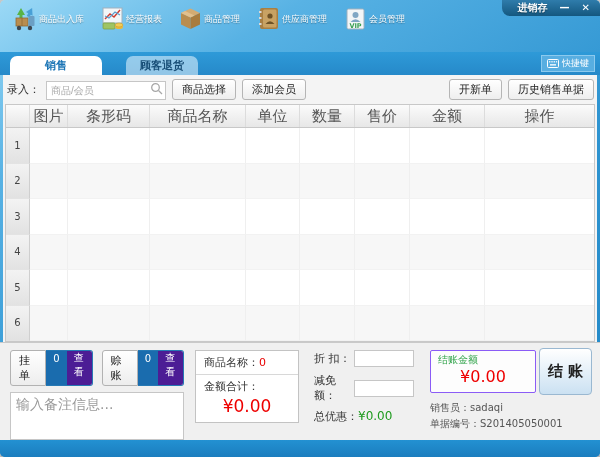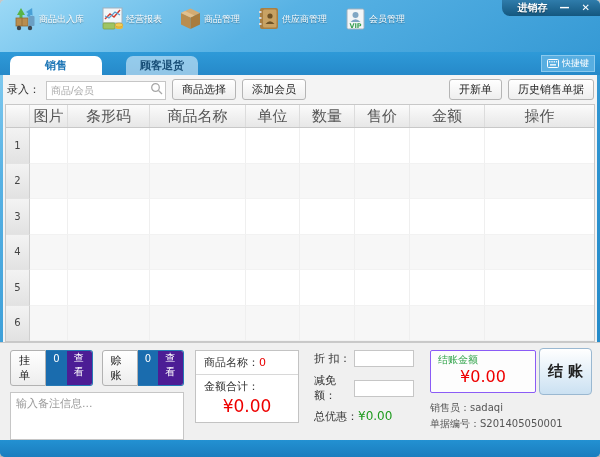--- a/index.html
+++ b/index.html
@@ -52,21 +52,21 @@
   .bcell:last-child{border-right:none;}
   
   .footer{background:#f0f0f0;border-top:1px solid #c9c9c9;padding:7px 8px 0 10px;display:flex;height:98px;}
   .fcol1{width:182px;}
   .fbtn-row{display:flex;gap:9px;margin-bottom:6px;}
   .pill{display:flex;}
   .pill .pwhite{background:linear-gradient(#ffffff,#ededed);border:1px solid #b2b2b2;border-radius:3px 0 0 3px;font-size:11px;padding:2px 8px;color:#222;cursor:pointer;}
   .pbadge{display:flex;border:1px solid #2679b4;border-left:none;border-radius:0 3px 3px 0;overflow:hidden;cursor:pointer;}
   .pbadge .pcount{background:#1a6cae;color:#fff;font-size:10px;padding:2px 7px;}
   .pbadge .pview{background:#4c1d95;color:#fff;font-size:10px;padding:0 7px;}
-  .note{width:174px;height:48px;border:1px solid #c6c6c6;background:#fff;font-size:11px;color:#333;padding:3px 5px;resize:none;font-family:inherit;}
+  .note{width:174px;height:48px;border:1px solid #c6c6c6;background:#fff;font-size:14px;color:#333;padding:3px 5px;resize:none;font-family:inherit;}
   .note::placeholder{color:#999;}
   .totbox{margin-left:11px;width:118px;height:73px;border:1px solid #c3c3c3;background:#fff;}
   .tot-top{border-bottom:1px solid #d8d8d8;padding:4px 8px;font-size:11px;color:#333;}
   .tot-top .red{color:#e80000;}
   .tot-bottom{padding:4px 8px 0;font-size:11px;color:#333;}
   .big-red{color:#ee0000;font-size:17px;text-align:center;margin-top:2px;}
   .fcol3{margin-left:15px;width:102px;font-size:11px;color:#333;}
   .frow{display:flex;align-items:center;margin-bottom:6px;}
   .frow label{width:40px;}
   .frow input{width:60px;height:17px;border:1px solid #c6c6c6;background:#fff;}

